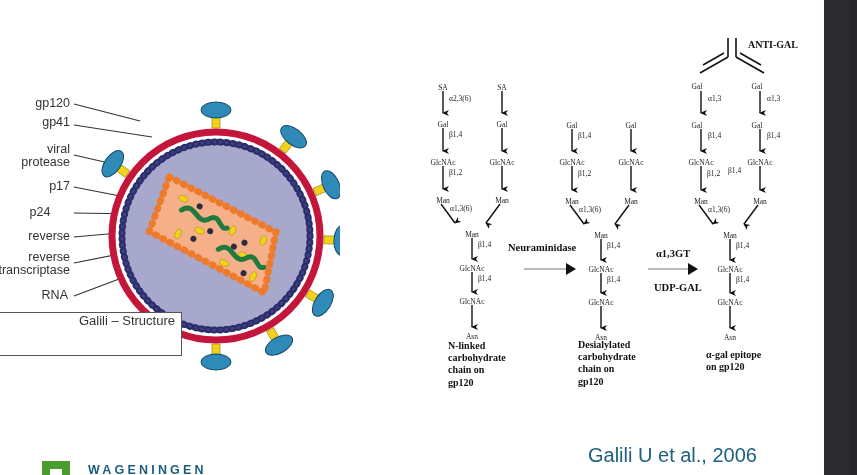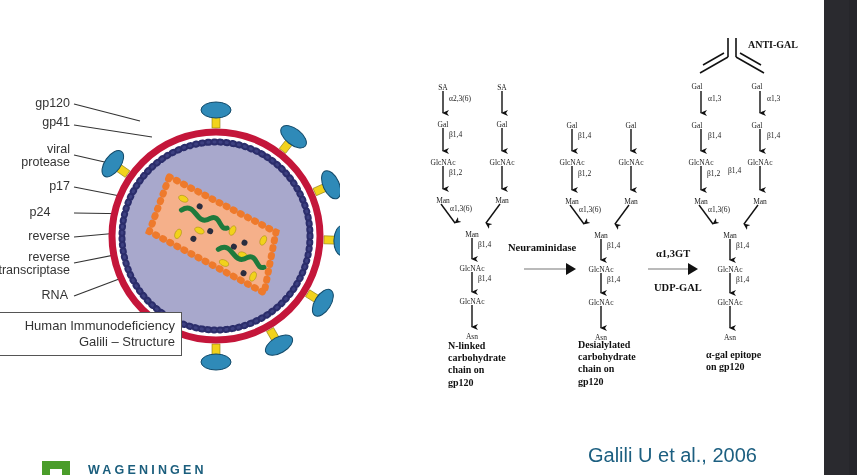--- a/index.html
+++ b/index.html
@@ -116,21 +116,20 @@
   <div class="hiv-label" style="left:10px; top:180px; width:60px;">p17</div>
   <div class="hiv-label" style="left:10px; top:206px; width:60px;text-align:center;">p24</div>
   <div class="hiv-label" style="left:0px; top:230px; width:70px;">reverse</div>
   <div class="hiv-label" style="left:-10px; top:251px; width:80px;">
     <div>reverse</div>
     <div>transcriptase</div>
   </div>
   <div class="hiv-label" style="left:8px; top:289px; width:60px;">RNA</div>
 
   <div class="hiv-caption">
-    <div class="l1">Human Immunodeficiency</div>
     <div>Galili – Structure</div>
   </div>
 
   <svg width="824" height="400" viewBox="0 0 824 400">
     <defs>
       <marker id="ah" markerWidth="6" markerHeight="7" refX="3" refY="6" orient="auto" markerUnits="userSpaceOnUse">
         <path d="M0,0 L3,7 L6,0 L3,2 Z" fill="#111"></path>
       </marker>
     </defs>
 

